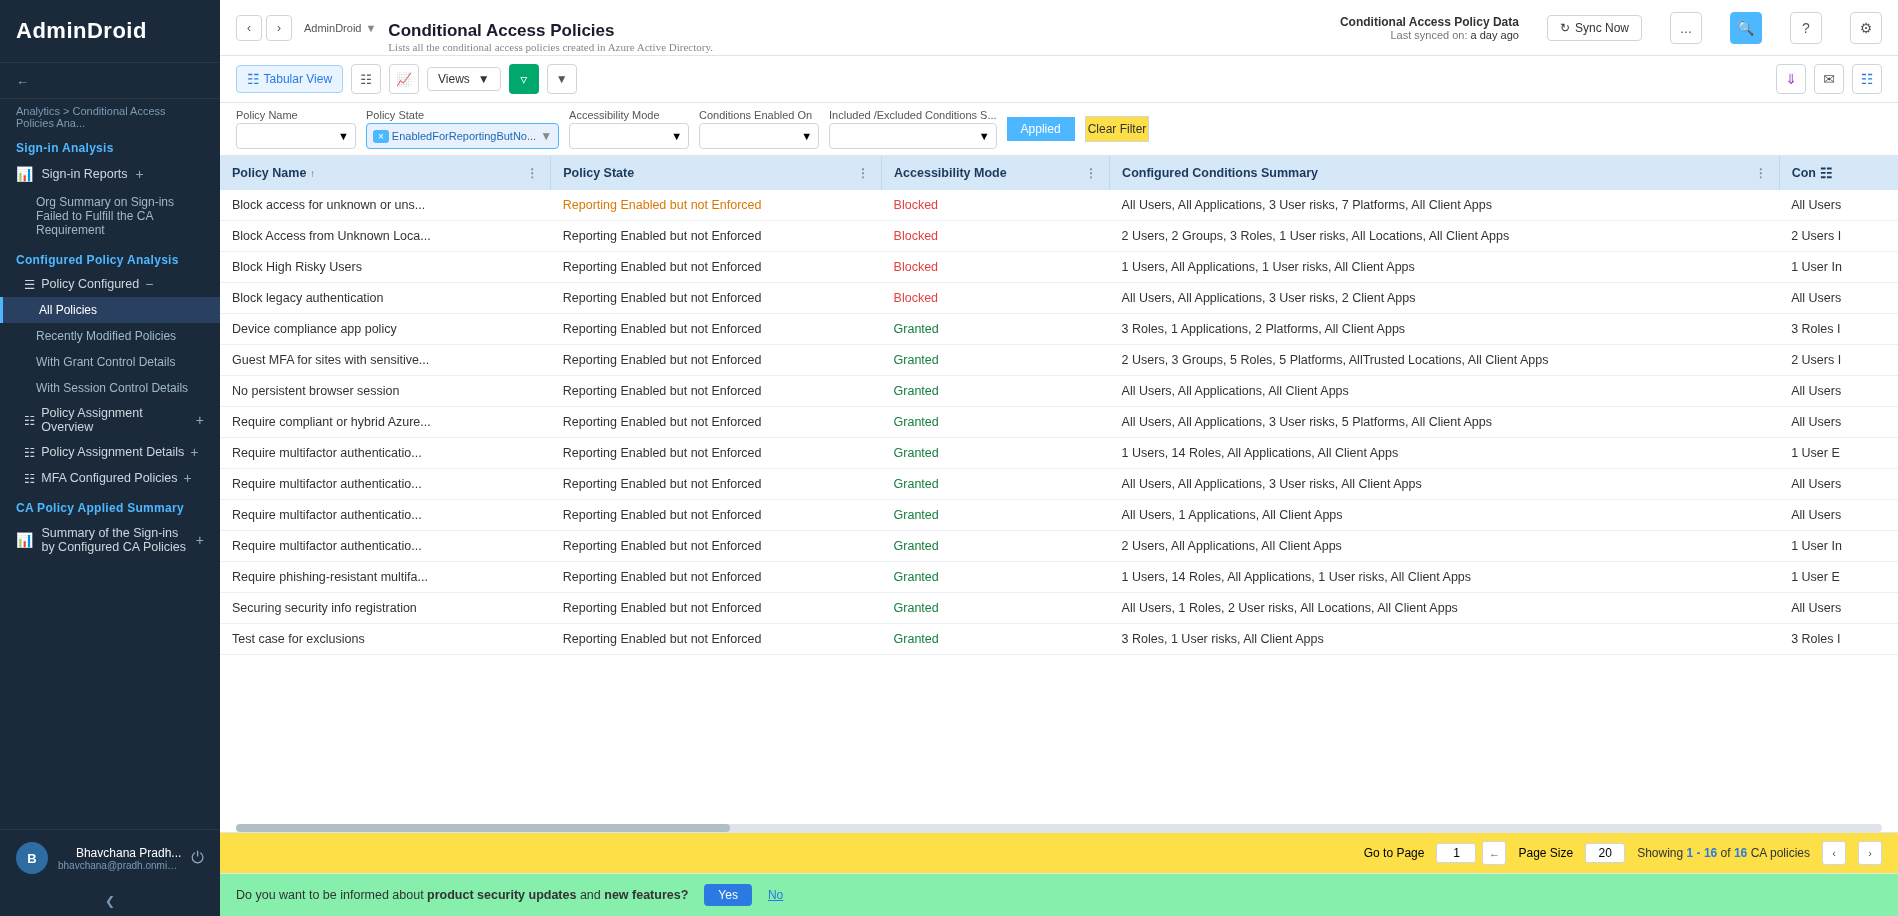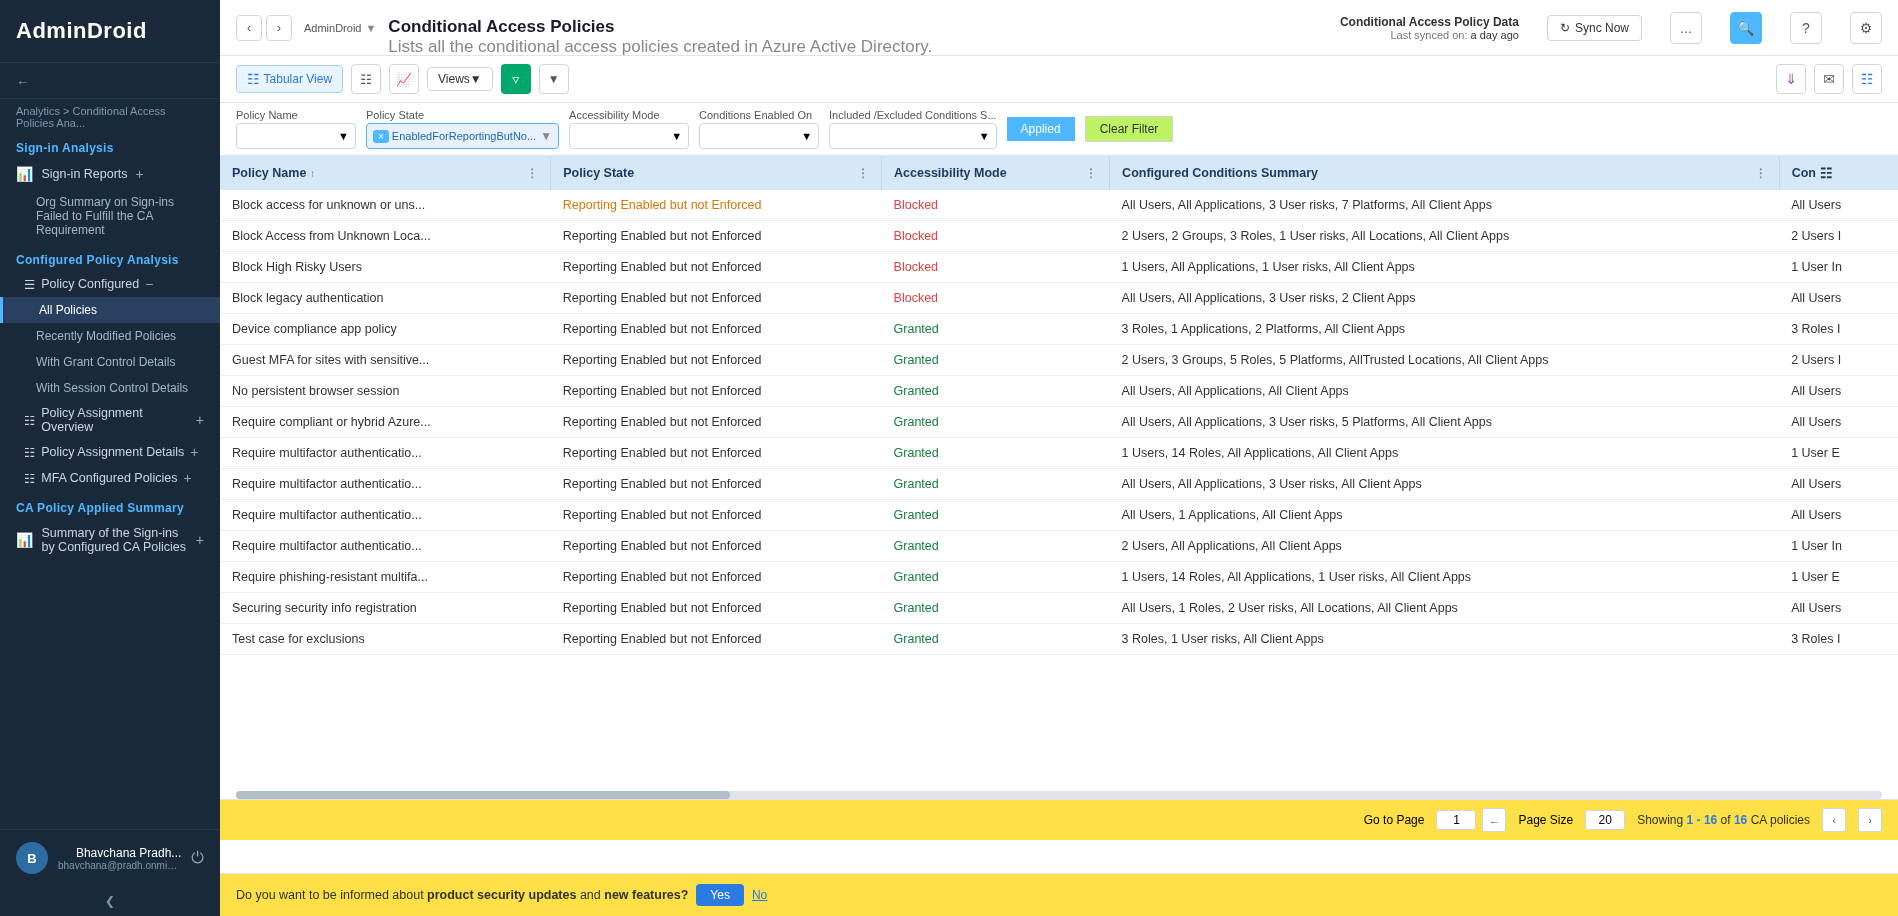--- a/index.html
+++ b/index.html
@@ -146,21 +146,21 @@
       font-size: 12px; color: #555;
     }
     .topbar-title-section { flex: 1; }
     .topbar-breadcrumb {
       font-size: 11px;
       color: #888;
       display: flex; align-items: center; gap: 4px;
     }
     .topbar-breadcrumb .app-name { color: #555; font-weight: 500; }
     .page-title { font-size: 17px; font-weight: 600; color: #1a1a2e; margin-top: 18px; }
-    .page-subtitle { font-size: 17px; color: #888; }
+    .page-subtitle { font-size: 11px; color: #888; font-family: Liberation Serif, serif; }
     .topbar-right {
       display: flex;
       align-items: center;
       gap: 28px;
       margin-left: auto;
     }
     .sync-section { text-align: right; }
     .sync-label { font-size: 12px; font-weight: 600; color: #333; }
     .sync-sub { font-size: 11px; color: #777; }
     .sync-sub span { font-weight: 500; color: #333; }
@@ -212,21 +212,21 @@
     .icon-btn-round {
       width: 30px; height: 30px;
       border: 1px solid #d0d5dd;
       border-radius: 4px;
       background: #fff;
       display: flex; align-items: center; justify-content: center;
       cursor: pointer;
       font-size: 13px; color: #555;
     }
     .views-btn {
-      display: flex; align-items: center; gap: 0;
+      display: flex; align-items: center; gap: 8px;
       padding: 4px 10px;
       border: 1px solid #d0d5dd;
       border-radius: 4px;
       cursor: pointer; font-size: 12px; color: #333; background: #fff;
     }
     .filter-icon-btn {
       width: 30px; height: 30px;
       background: #00a86b;
       border: none;
       border-radius: 4px;
@@ -316,25 +316,25 @@
       background: #4db8ff;
       color: #fff;
       border: none;
       border-radius: 0;
       padding: 5px 14px;
       font-size: 12px;
       cursor: pointer;
       font-weight: 500;
     }
     .btn-clear {
-      background: #bef264;
+      background: #fde047;
       color: #333;
       border: 1px solid #d0d5dd;
       border-radius: 0;
-      padding: 5px 14px;
+      padding: 5px 2px;
       font-size: 12px;
       cursor: pointer;
     }
 
     
     .table-container {
       flex: 1;
       overflow: auto;
       padding: 0;
     }
@@ -401,29 +401,28 @@
       border-radius: 3px;
       padding: 2px 6px;
       font-size: 12px;
       text-align: center;
     }
     .showing-text { color: #333; }
     .showing-text .highlight { color: #2a7ae2; font-weight: 600; }
 
     
     .notification-bar {
-      background: #fde047;
+      background: #86efac;
       border-top: 1px solid #e0e4ea;
       padding: 10px 16px;
       display: flex;
       align-items: center;
-      gap: 8px;
+      gap: 16px;
       font-size: 12.5px;
       color: #333;
-      margin-top: 33px;
     }
     .notif-btn-yes {
       background: #2a7ae2;
       color: #fff;
       border: none;
       border-radius: 4px;
       padding: 4px 14px;
       font-size: 12px;
       cursor: pointer;
     }

